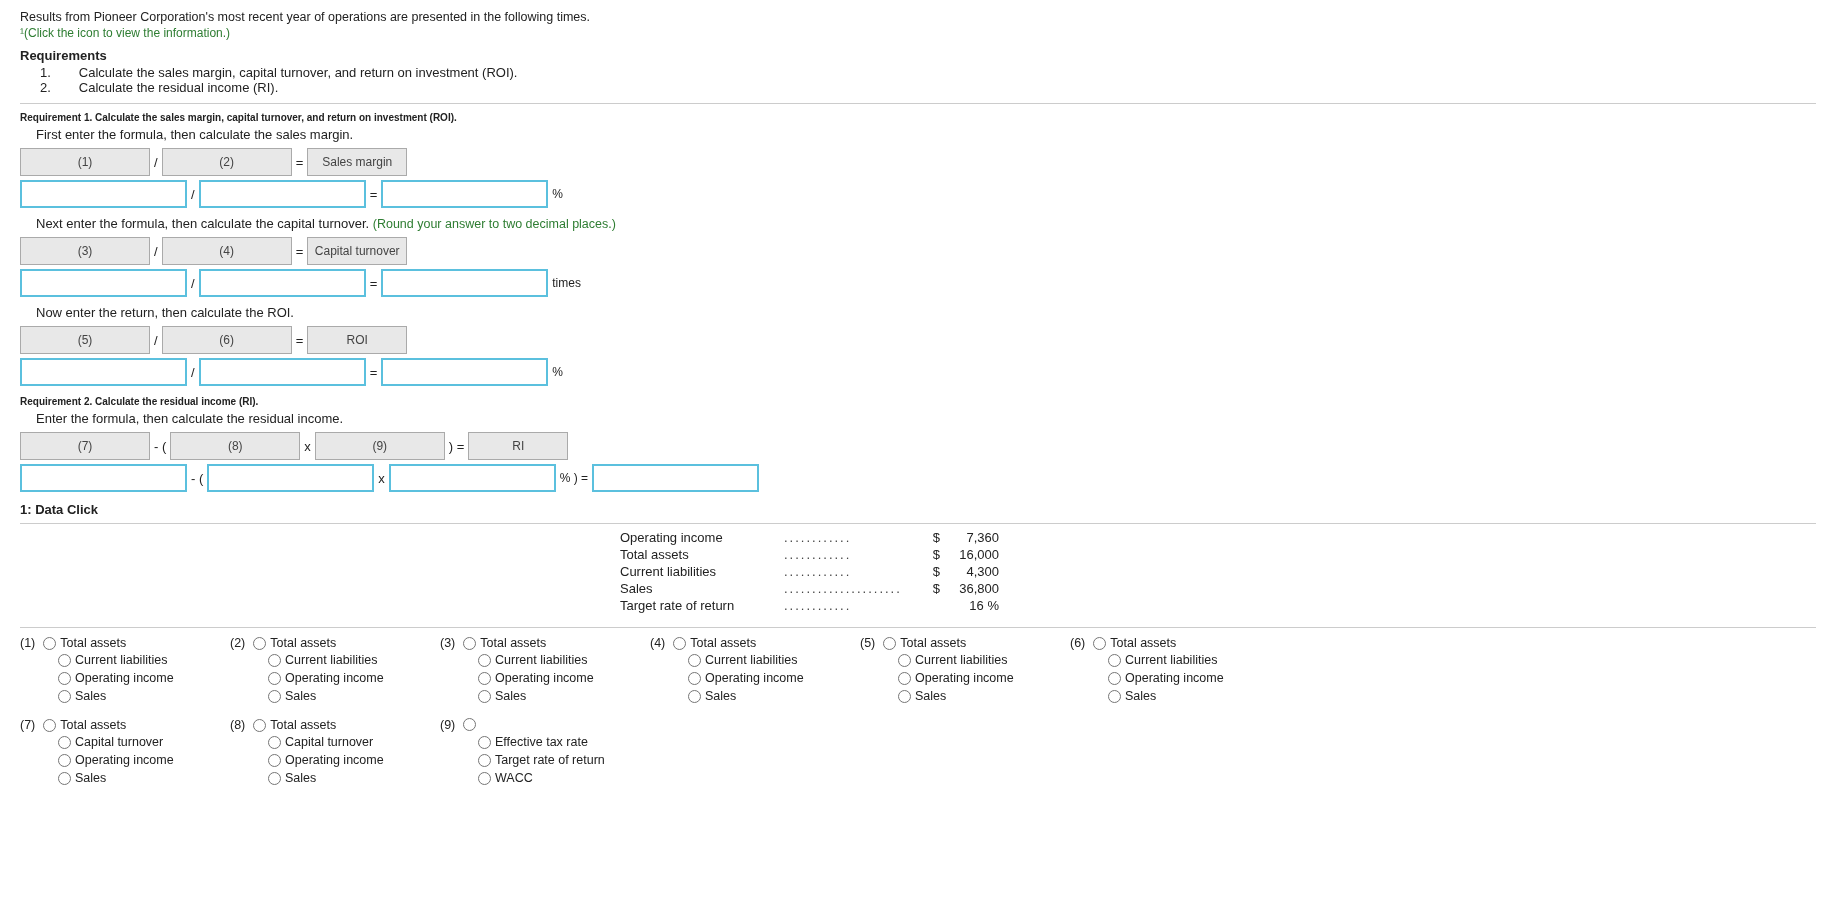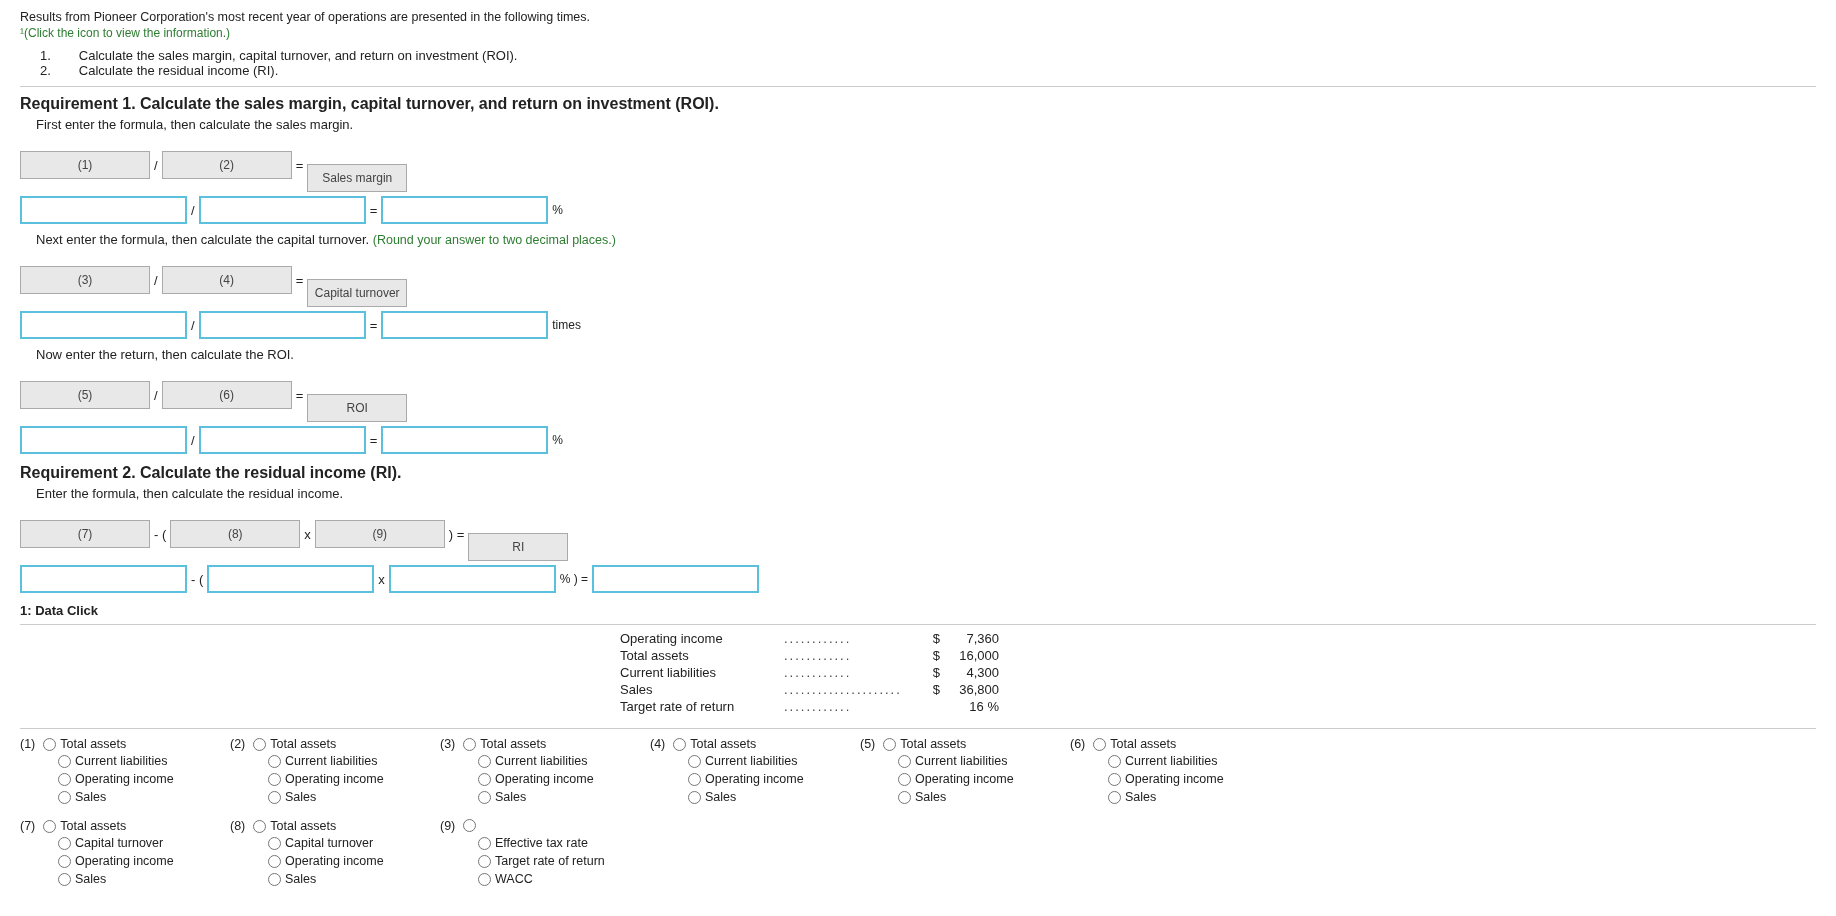--- a/index.html
+++ b/index.html
@@ -3,21 +3,21 @@
   <meta charset="utf-8">
   <style>
     * { box-sizing: border-box; margin: 0; padding: 0; }
     body { font-family: Arial, sans-serif; font-size: 13px; color: #222; background: #fff; padding: 10px 20px; }
     .intro-text { font-size: 12.5px; margin-bottom: 2px; }
     .click-link { color: #2e7d32; font-size: 12px; }
     .requirements-section { margin: 6px 0; }
     .req-header { font-weight: bold; font-size: 13px; }
     .req-item { margin-left: 20px; font-size: 13px; }
     hr { border: none; border-top: 1px solid #ccc; margin: 8px 0; }
-    .section-title { font-weight: bold; margin: 8px 0 4px 0; font-size: 16px; }
+    .section-title { font-weight: bold; margin: 8px 0 4px 0; font-size: 10px; }
     .instruction { font-size: 13px; margin: 4px 16px; }
     .green-note { color: #2e7d32; font-size: 12.5px; }
 
     
     .formula-row { display: flex; align-items: center; gap: 4px; margin: 4px 0; }
     .formula-box-label {
       background: #e8e8e8;
       border: 1px solid #aaa;
       min-width: 130px;
       height: 28px;
@@ -40,21 +40,21 @@
       font-size: 12px;
       padding: 2px 4px;
     }
     .op-text { font-size: 13px; font-weight: normal; color: #222; }
     .result-label {
       background: #e8e8e8;
       border: 1px solid #aaa;
       min-width: 100px;
       height: 28px;
       display: flex; align-items: center; justify-content: center;
-      font-size: 12px; color: #444; margin-top: 26px;
+      font-size: 12px; color: #444;
     }
     .unit-text { font-size: 12px; }
 
     
     .data-table-section { margin-top: 12px; }
     .data-table-label { font-size: 13px; font-weight: bold; margin-bottom: 6px; }
     .data-table { font-size: 13px; }
     .data-row { display: flex; align-items: center; gap: 4px; margin: 2px 0; }
     .data-row-name { min-width: 160px; }
     .data-dots { flex: 1; color: #444; letter-spacing: 2px; min-width: 80px; max-width: 140px; overflow: hidden; }
@@ -73,20 +73,21 @@
 
     .total-assets-opt { display: flex; align-items: center; gap: 4px; font-size: 12.5px; }
   </style>
 </head>
 <body>
 
 <div class="intro-text">Results from Pioneer Corporation's most recent year of operations are presented in the following times.</div>
 <div class="intro-text"><span class="click-link">¹(Click the icon to view the information.)</span></div>
 
 <div class="requirements-section" style="margin-top:8px;">
+  <div class="req-header">Requirements</div>
   <div style="display:flex; gap:8px; margin-top:2px;">
     <span class="req-item">1.</span>
     <span class="req-item">Calculate the sales margin, capital turnover, and return on investment (ROI).</span>
   </div>
   <div style="display:flex; gap:8px;">
     <span class="req-item">2.</span>
     <span class="req-item">Calculate the residual income (RI).</span>
   </div>
 </div>
 

